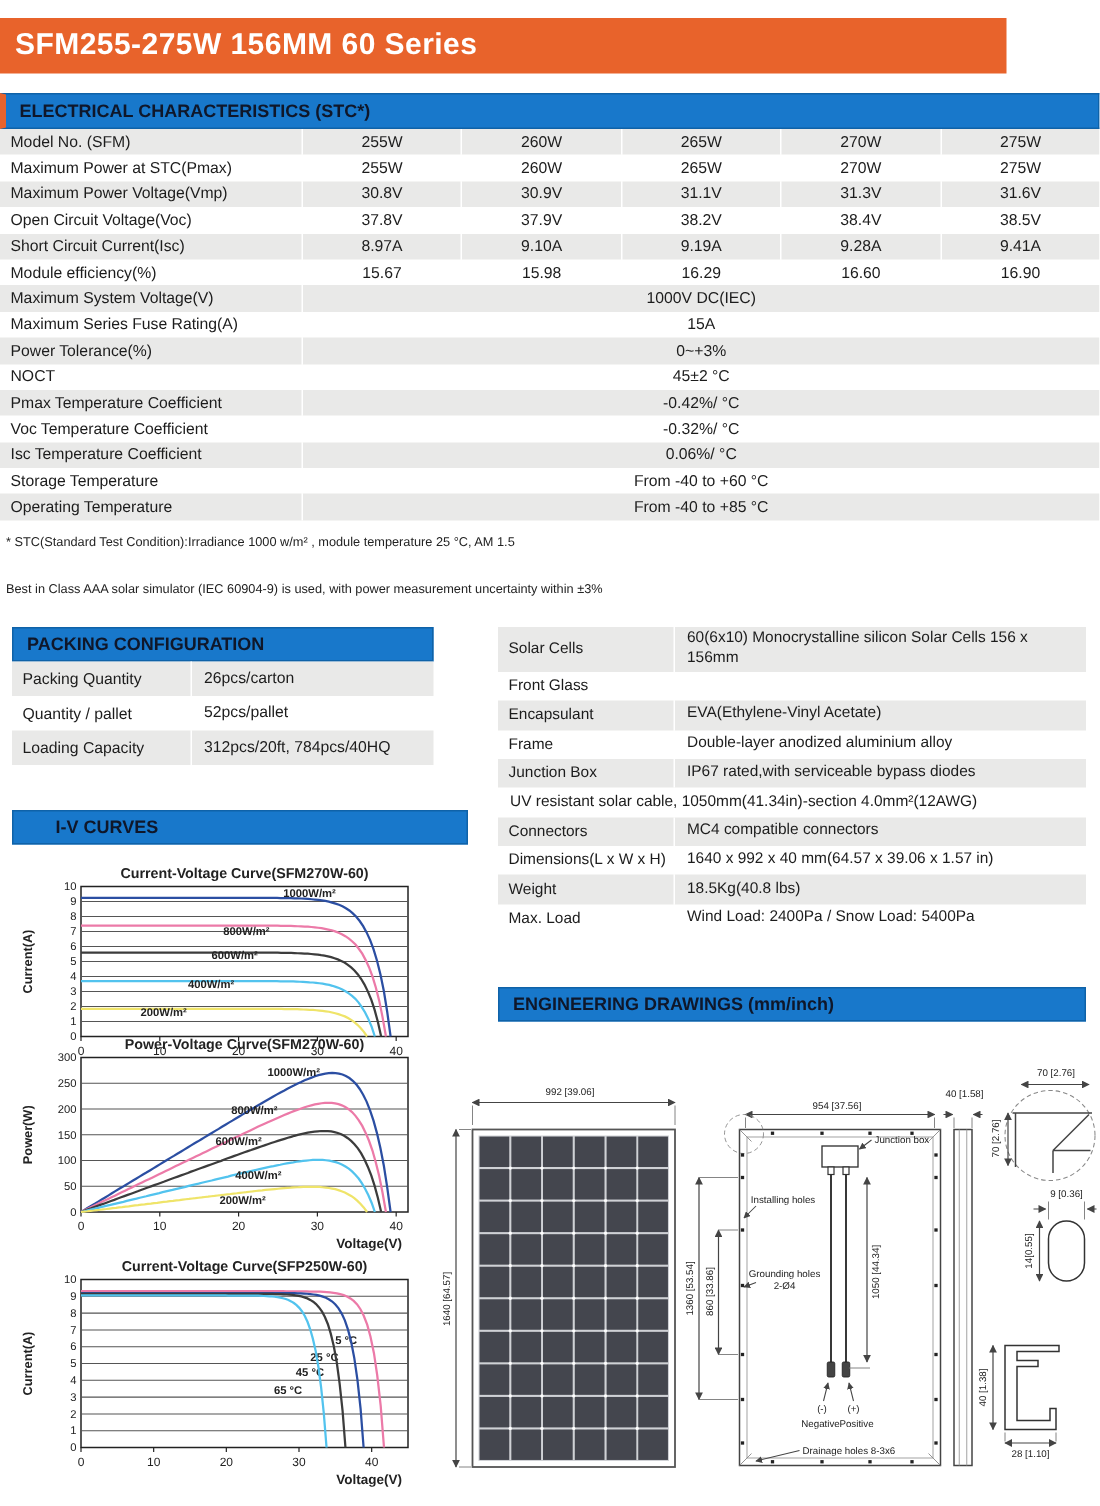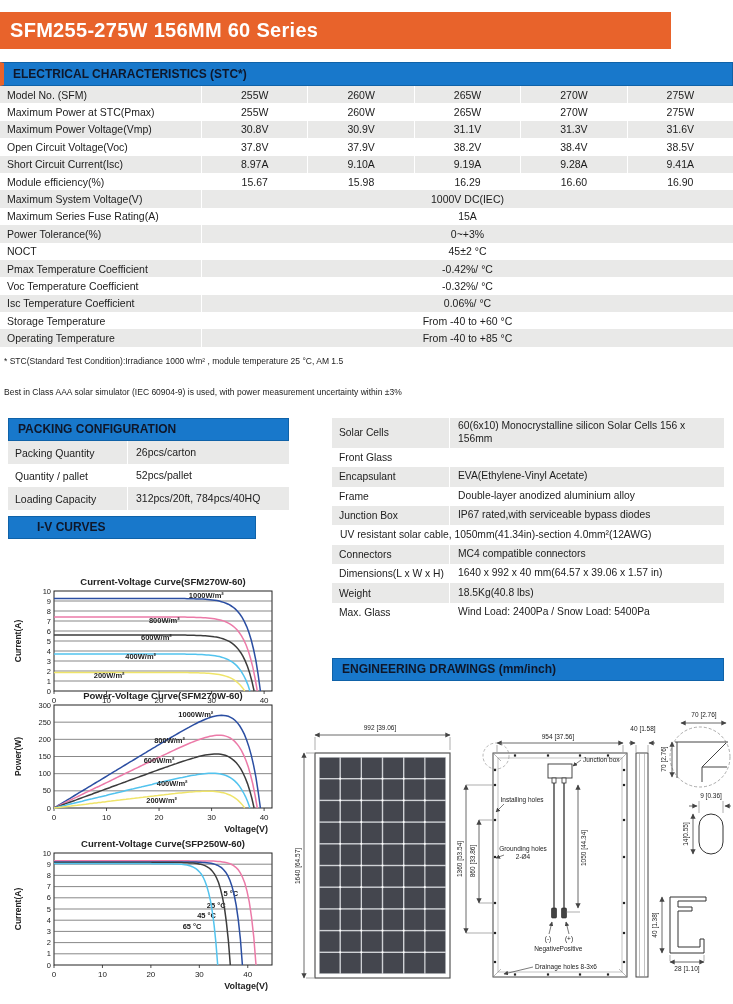--- a/index.html
+++ b/index.html
@@ -186,27 +186,27 @@
       </div>
       <div class="kvrow">
         <div class="lbl">Dimensions(L x W x H)</div>
         <div class="val">1640 x 992 x 40 mm(64.57 x 39.06 x 1.57 in)</div>
       </div>
       <div class="kvrow">
         <div class="lbl">Weight</div>
         <div class="val">18.5Kg(40.8 lbs)</div>
       </div>
       <div class="kvrow">
-        <div class="lbl">Max. Glass</div>
+        <div class="lbl">Max. Load</div>
         <div class="val">Wind Load: 2400Pa / Snow Load: 5400Pa</div>
       </div>
     </div>
 </div>
 
-<div class="abs sechdr" style="top:516px;left:8px;width:248px;padding-left:28px;">I-V CURVES</div>
+<div class="abs sechdr" style="top:540px;left:8px;width:304px;padding-left:28px;">I-V CURVES</div>
 
 <div class="abs" style="top:544px;left:8px;margin-top:30px;">
     <div><svg width="282" height="142" viewBox="0 0 282 142" font-family="Liberation Sans, sans-serif">
         <text x="155" y="11" text-anchor="middle" font-size="9.5" font-weight="bold" fill="#222">Current-Voltage Curve(SFM270W-60)</text>
         <rect x="46" y="17" width="218" height="100" fill="#fff" stroke="#222" stroke-width="1"></rect>
         <text x="43" y="119.5" text-anchor="end" font-size="7.5" fill="#222">0</text>
         <line x1="46" y1="107" x2="264" y2="107" stroke="#555" stroke-width="0.7"></line>
         <text x="43" y="109.5" text-anchor="end" font-size="7.5" fill="#222">1</text>
         <line x1="46" y1="97" x2="264" y2="97" stroke="#555" stroke-width="0.7"></line>
         <text x="43" y="99.5" text-anchor="end" font-size="7.5" fill="#222">2</text>

